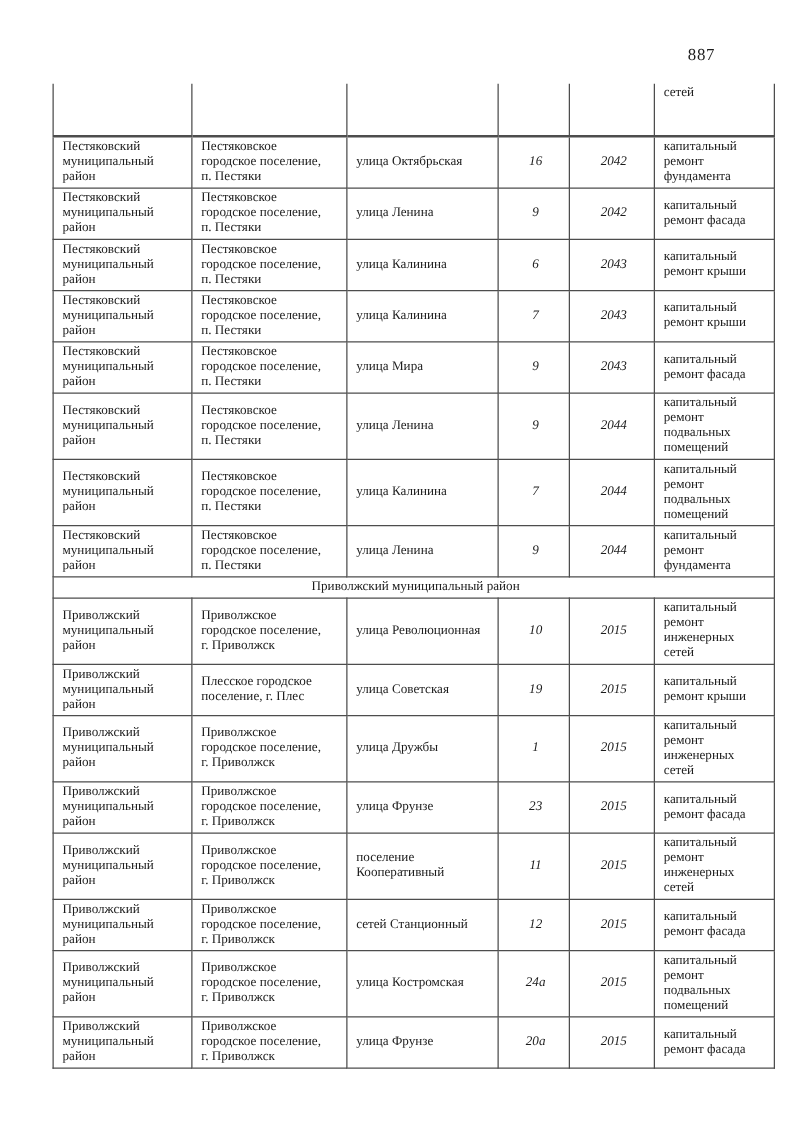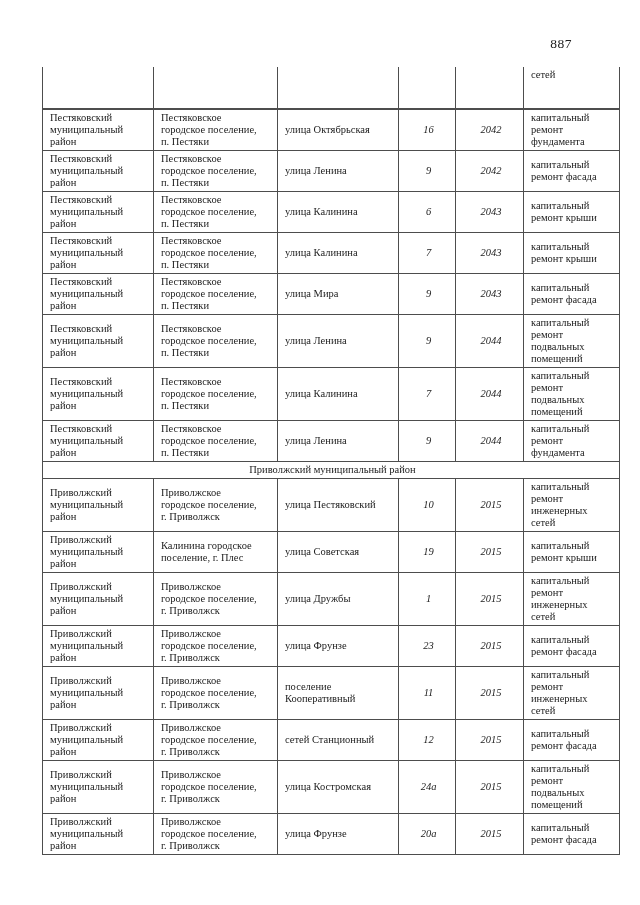--- a/index.html
+++ b/index.html
@@ -202,33 +202,33 @@
         <tr>
           <td colspan="6" class="section-header">Приволжский муниципальный район</td>
         </tr>
         <tr>
           <td class="col-district">Приволжский
 муниципальный
 район</td>
           <td class="col-settlement">Приволжское
 городское поселение,
 г. Приволжск</td>
-          <td class="col-street">улица Пестяковский</td>
+          <td class="col-street">улица Революционная</td>
           <td class="col-house">10</td>
           <td class="col-year">2015</td>
           <td class="col-work">капитальный
 ремонт
 инженерных
 сетей</td>
         </tr>
         <tr>
           <td class="col-district">Приволжский
 муниципальный
 район</td>
-          <td class="col-settlement">Калинина городское
+          <td class="col-settlement">Плесское городское
 поселение, г. Плес</td>
           <td class="col-street">улица Советская</td>
           <td class="col-house">19</td>
           <td class="col-year">2015</td>
           <td class="col-work">капитальный
 ремонт крыши</td>
         </tr>
         <tr>
           <td class="col-district">Приволжский
 муниципальный

